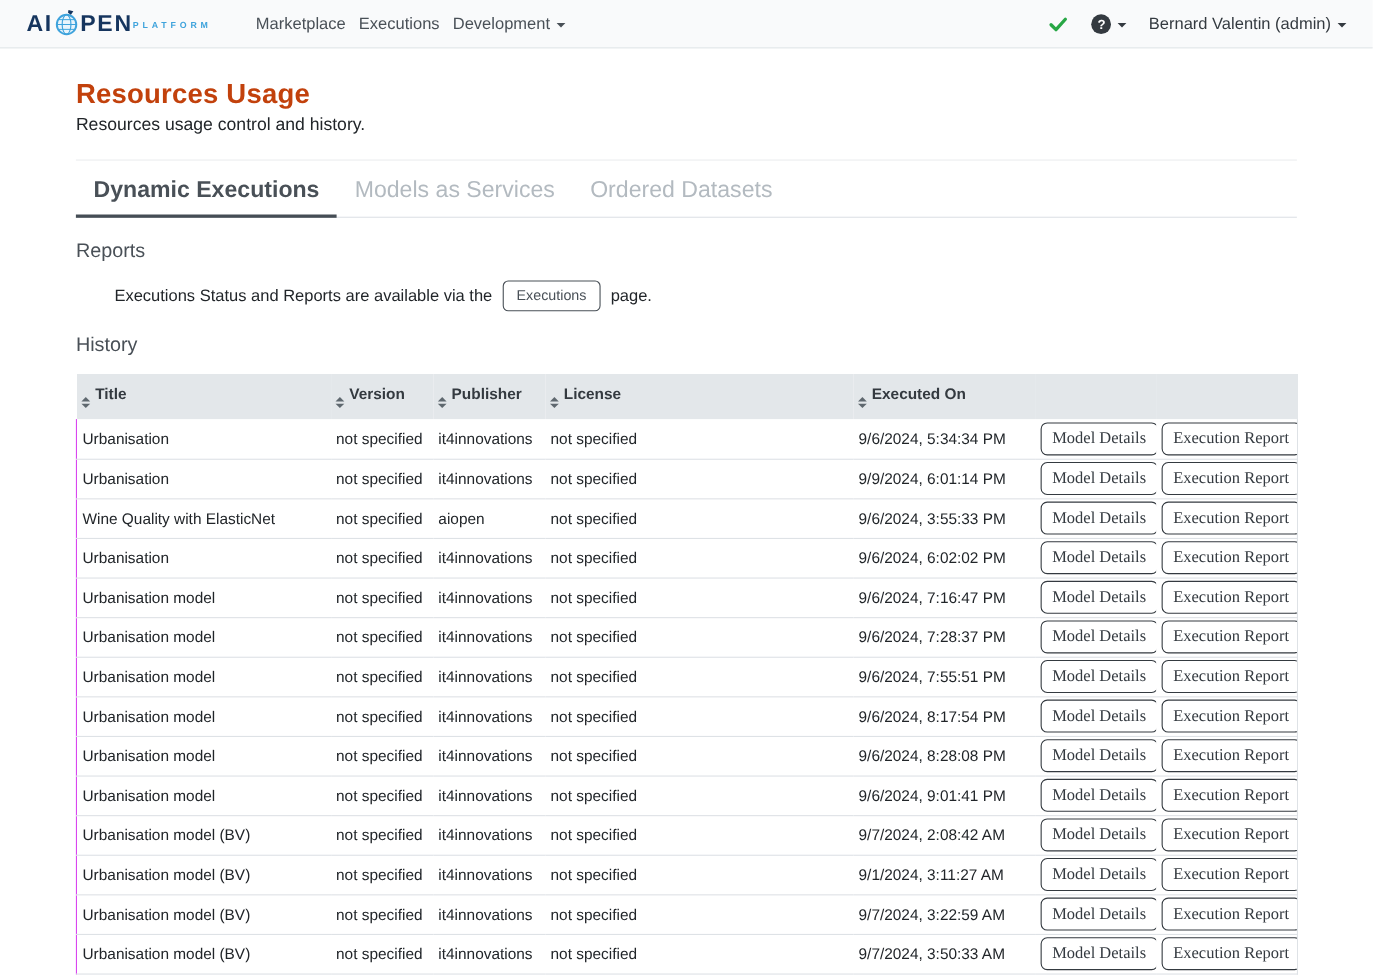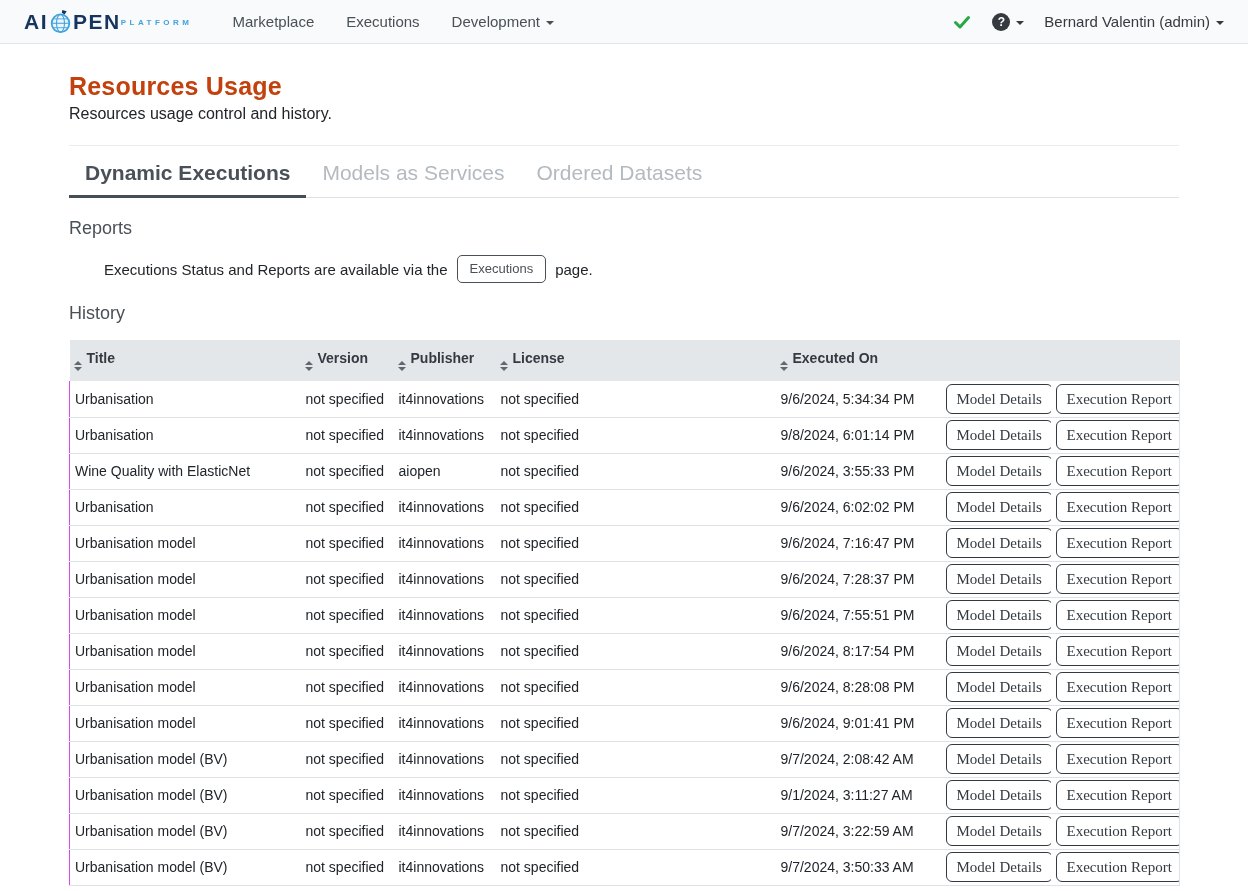--- a/index.html
+++ b/index.html
@@ -12,21 +12,21 @@
 
   
   .navbar {
     height:44px; background:#f9fafb; border-bottom:1px solid #e2e5e9;
     display:flex; align-items:center; padding:0 24px;
   }
   .brand { display:flex; flex-direction:row; align-items:center; margin-right:34px; }
   .brand-line1 { display:flex; align-items:center; font-weight:800; font-size:21px; color:#16355e; letter-spacing:1.5px; line-height:1; }
   .brand-globe { margin:0 1px; position:relative; top:1px; }
   .brand-line2 { font-size:8px; font-weight:700; color:#3fa3dc; letter-spacing:3.5px; margin-top:1px; }
-  .nav-links { display:flex; align-items:center; gap:20px; }
+  .nav-links { display:flex; align-items:center; }
   .nav-link { font-size:15px; color:#495057; padding:4px 6px; cursor:pointer; display:flex; align-items:center; }
   .caret { width:0; height:0; border-left:4px solid transparent; border-right:4px solid transparent; border-top:4px solid currentColor; display:inline-block; margin-left:6px; position:relative; top:1px; }
   .navbar-right { margin-left:auto; display:flex; align-items:center; gap:20px; }
   .status-check { display:flex; align-items:center; }
   .help-menu { display:flex; align-items:center; color:#343a40; cursor:pointer; }
   .help-circle { width:18px; height:18px; border-radius:50%; background:#343a40; color:#ffffff; font-size:12px; font-weight:700; display:flex; align-items:center; justify-content:center; }
   .user-menu { font-size:15px; color:#343a40; display:flex; align-items:center; cursor:pointer; }
 
   
   .container { width:1110px; margin:0 auto; }
@@ -194,21 +194,21 @@
           <td>not specified</td>
           <td class="col-executed">9/6/2024, 5:34:34 PM</td>
           <td class="action-cell"><button class="row-btn">Model Details</button></td>
           <td class="action-cell"><button class="row-btn">Execution Report</button></td>
         </tr>
         <tr>
           <td>Urbanisation</td>
           <td>not specified</td>
           <td>it4innovations</td>
           <td>not specified</td>
-          <td class="col-executed">9/8/2024, 6:01:14 PM</td>
+          <td class="col-executed">9/9/2024, 6:01:14 PM</td>
           <td class="action-cell"><button class="row-btn">Model Details</button></td>
           <td class="action-cell"><button class="row-btn">Execution Report</button></td>
         </tr>
         <tr>
           <td>Wine Quality with ElasticNet</td>
           <td>not specified</td>
           <td>aiopen</td>
           <td>not specified</td>
           <td class="col-executed">9/6/2024, 3:55:33 PM</td>
           <td class="action-cell"><button class="row-btn">Model Details</button></td>

